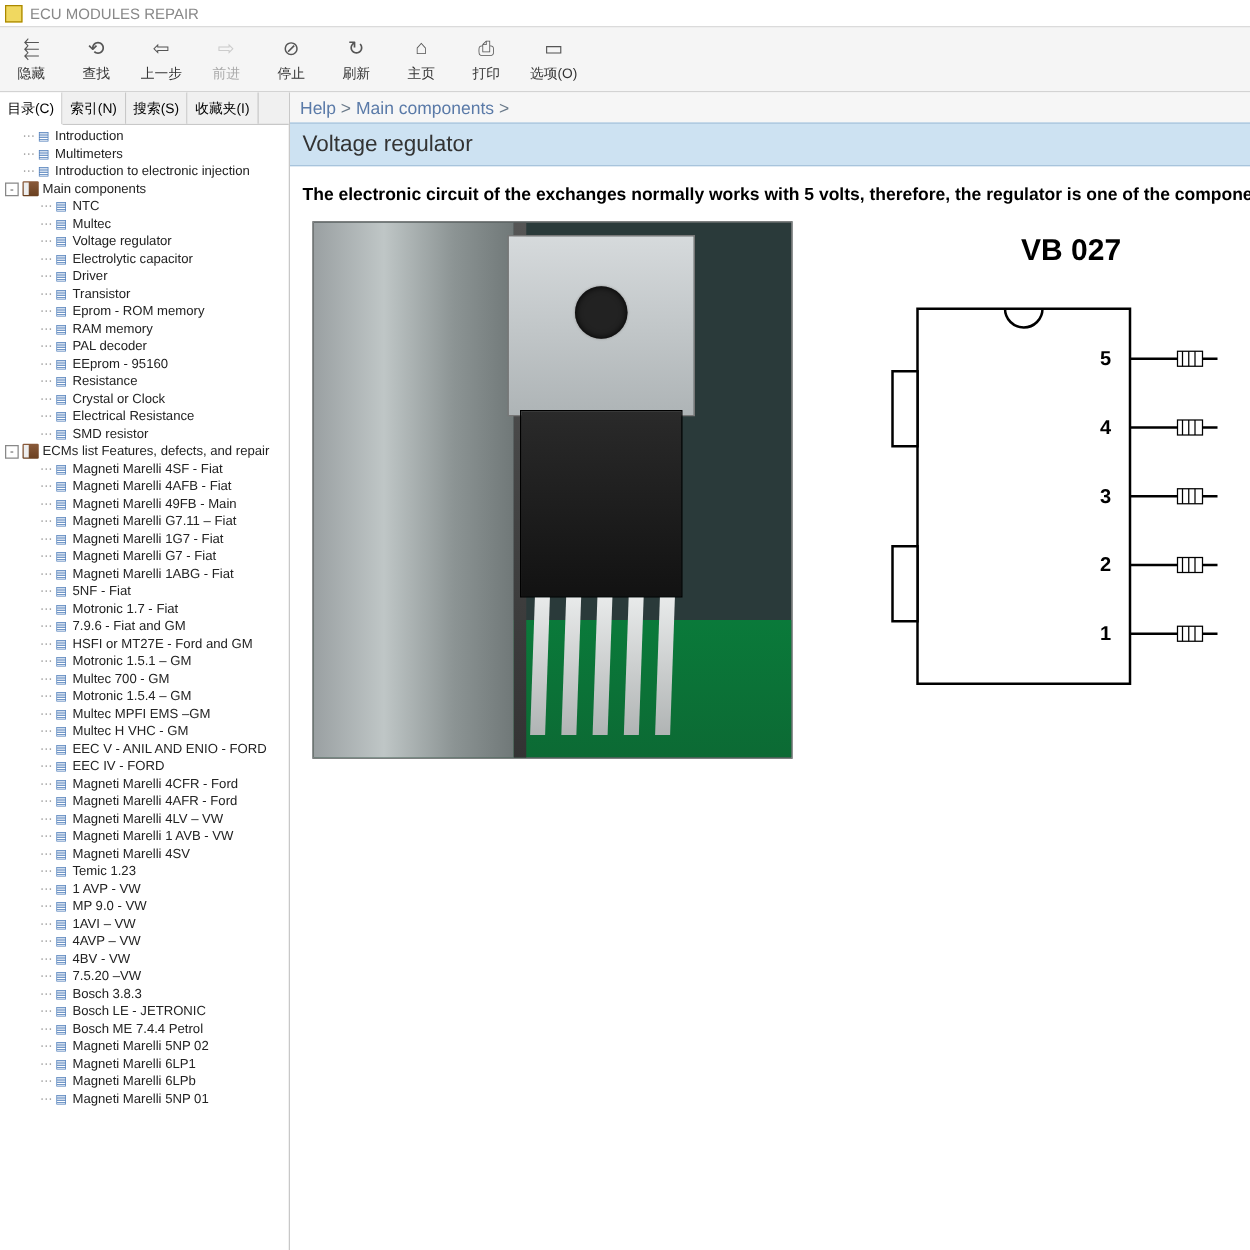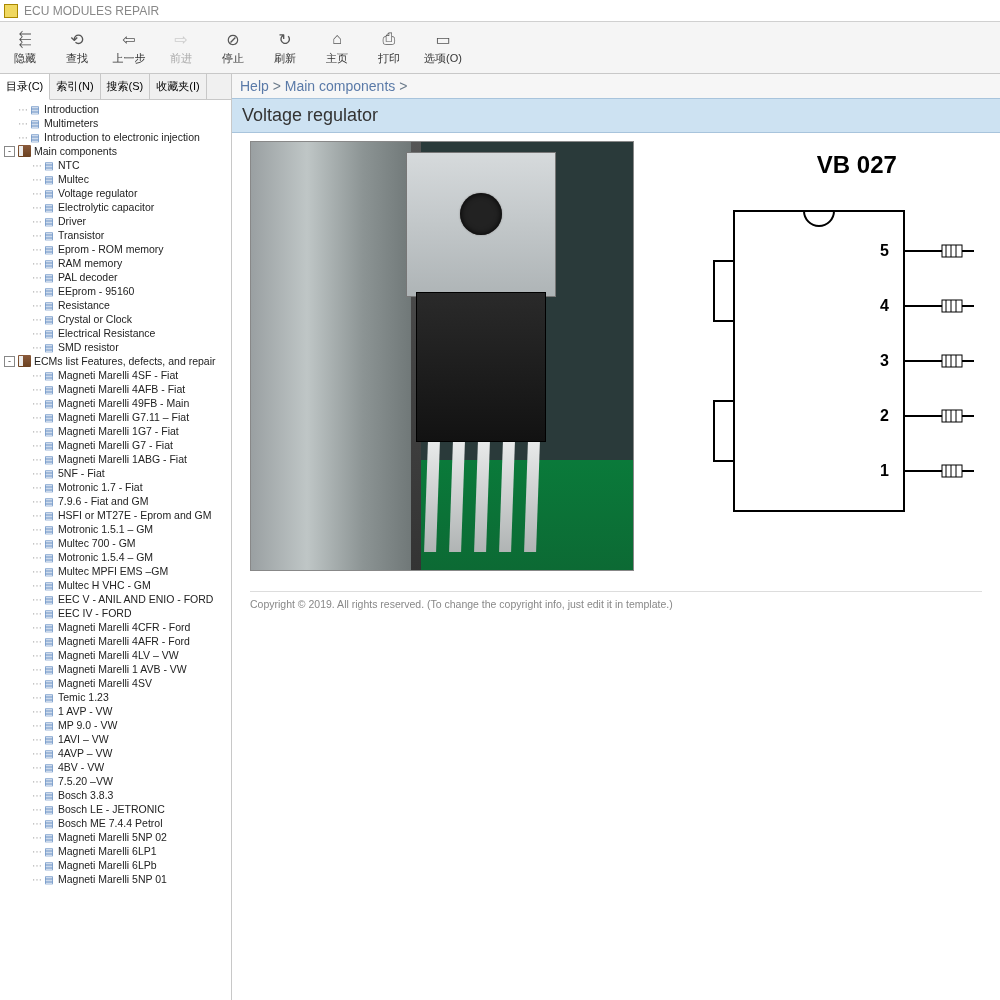--- a/index.html
+++ b/index.html
@@ -243,21 +243,21 @@
           <span>Motronic 1.7 - Fiat</span>
         </div>
         <div class="node" style="padding-left: 32px;">
           <span class="dotline">⋯</span>
           <span class="doc">▤</span>
           <span>7.9.6 - Fiat and GM</span>
         </div>
         <div class="node" style="padding-left: 32px;">
           <span class="dotline">⋯</span>
           <span class="doc">▤</span>
-          <span>HSFI or MT27E - Eprom and GM</span>
+          <span>HSFI or MT27E - Ford and GM</span>
         </div>
         <div class="node" style="padding-left: 32px;">
           <span class="dotline">⋯</span>
           <span class="doc">▤</span>
           <span>Motronic 1.5.1 – GM</span>
         </div>
         <div class="node" style="padding-left: 32px;">
           <span class="dotline">⋯</span>
           <span class="doc">▤</span>
           <span>Multec 700 - GM</span>
@@ -386,20 +386,21 @@
   </div>
 
   <div class="content">
     <div class="breadcrumb">
       <a href="#">Help</a>
       <span>&gt;</span>
       <a href="#">Main components</a>
       <span>&gt;</span>
     </div>
     <div class="pageTitle">Voltage regulator</div>
+    <div class="bodytext">The electronic circuit of the exchanges normally works with 5 volts, therefore, the regulator is one of the compone</div>
 
     <div class="figarea">
       <div class="photo">
         <div class="pcb">
             <div class="pad"></div>
           </div>
         <div class="heatsink"></div>
         <div class="tab220">
             <div class="hole"></div>
           </div>
@@ -444,15 +445,14 @@
             <line x1="200" x2="270" y1="280" y2="280" stroke="#000" stroke-width="2"></line>
             <rect x="238" y="274" width="20" height="12" fill="#fff" stroke="#000"></rect>
             <line x1="242" x2="242" y1="274" y2="286" stroke="#000"></line>
             <line x1="247" x2="247" y1="274" y2="286" stroke="#000"></line>
             <line x1="252" x2="252" y1="274" y2="286" stroke="#000"></line>
             <text x="185" y="285" font-size="16" font-weight="bold" text-anchor="end">1</text>
           </svg>
       </div>
     </div>
 
-    <div class="copyright">Copyright © 2019. All rights reserved. (To change the copyright info, just edit it in template.)</div>
   </div>
 </div>
 
 </body></html>

